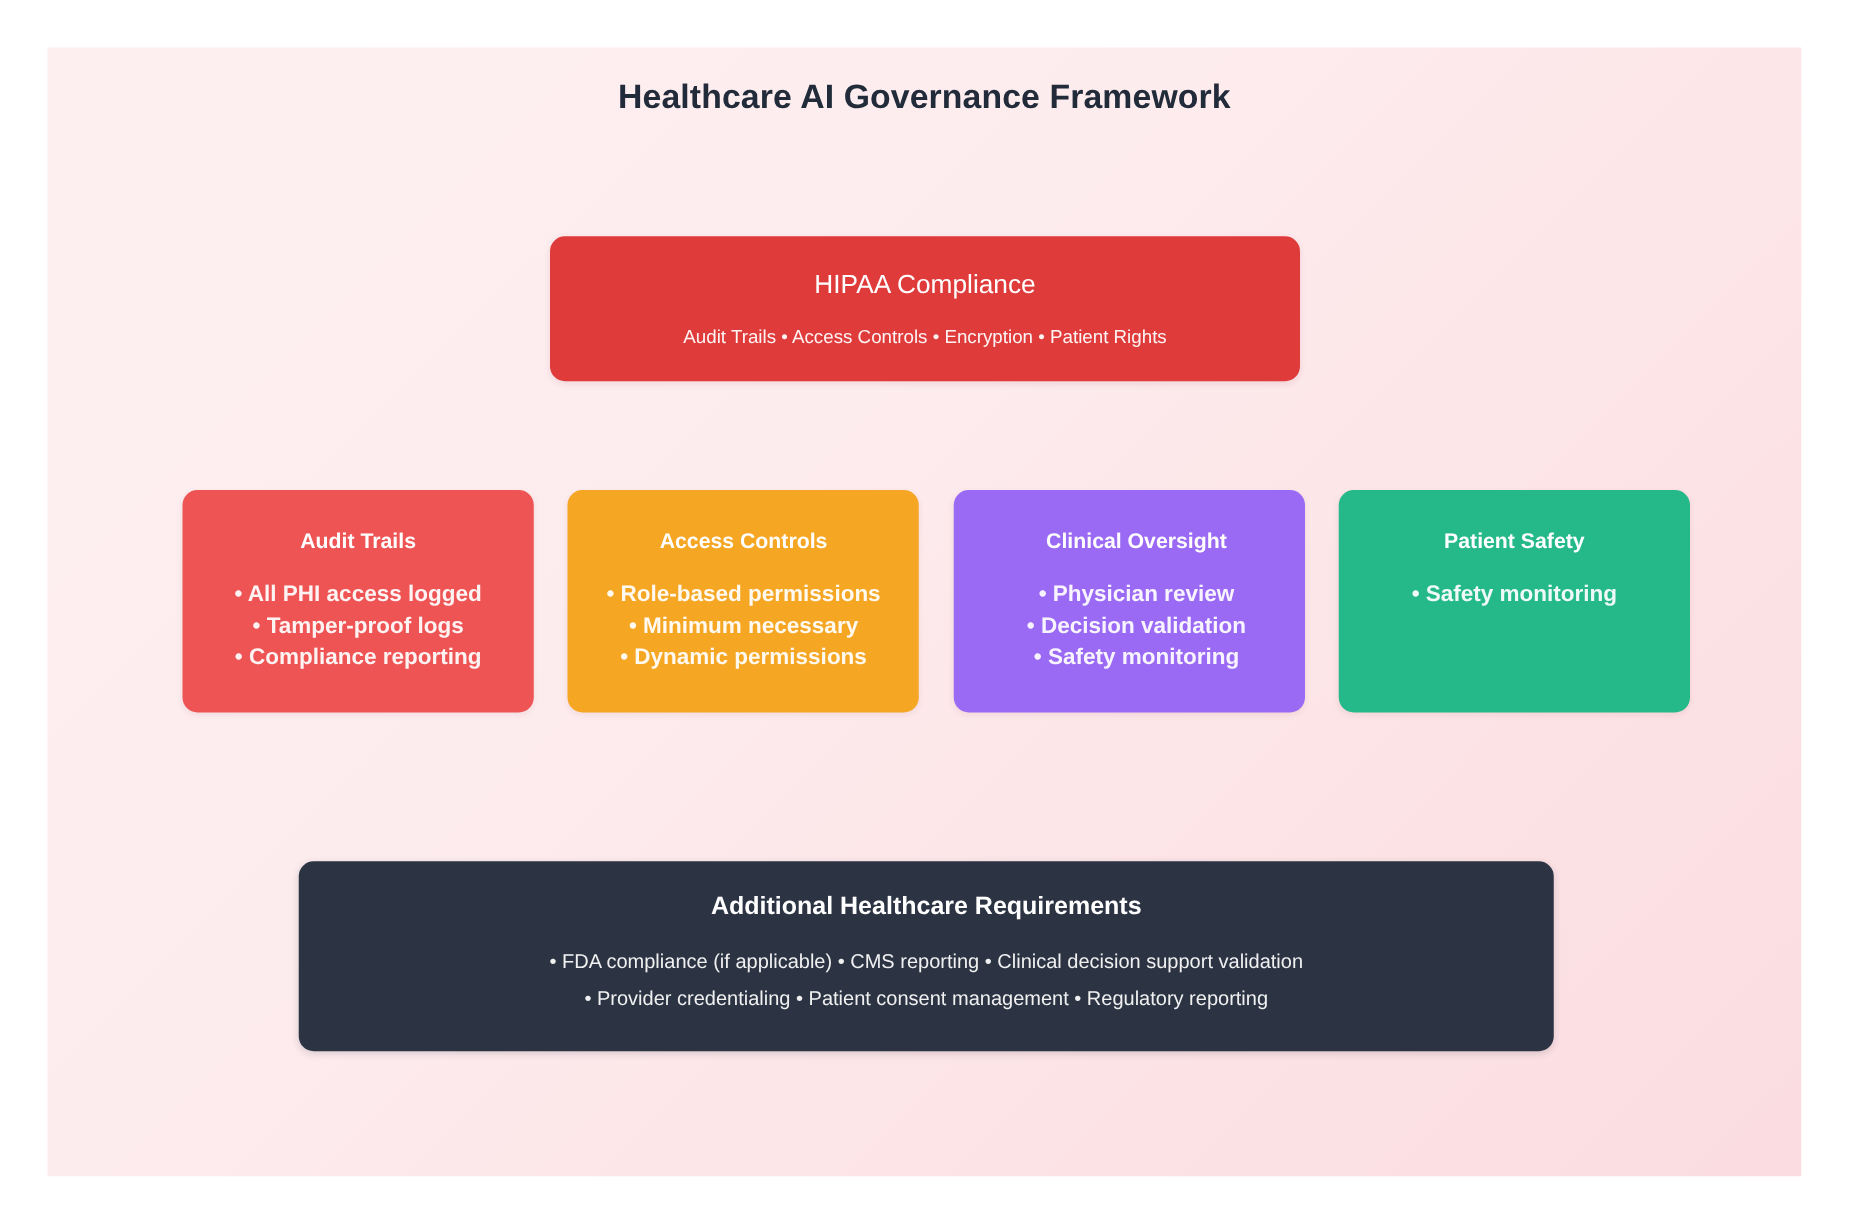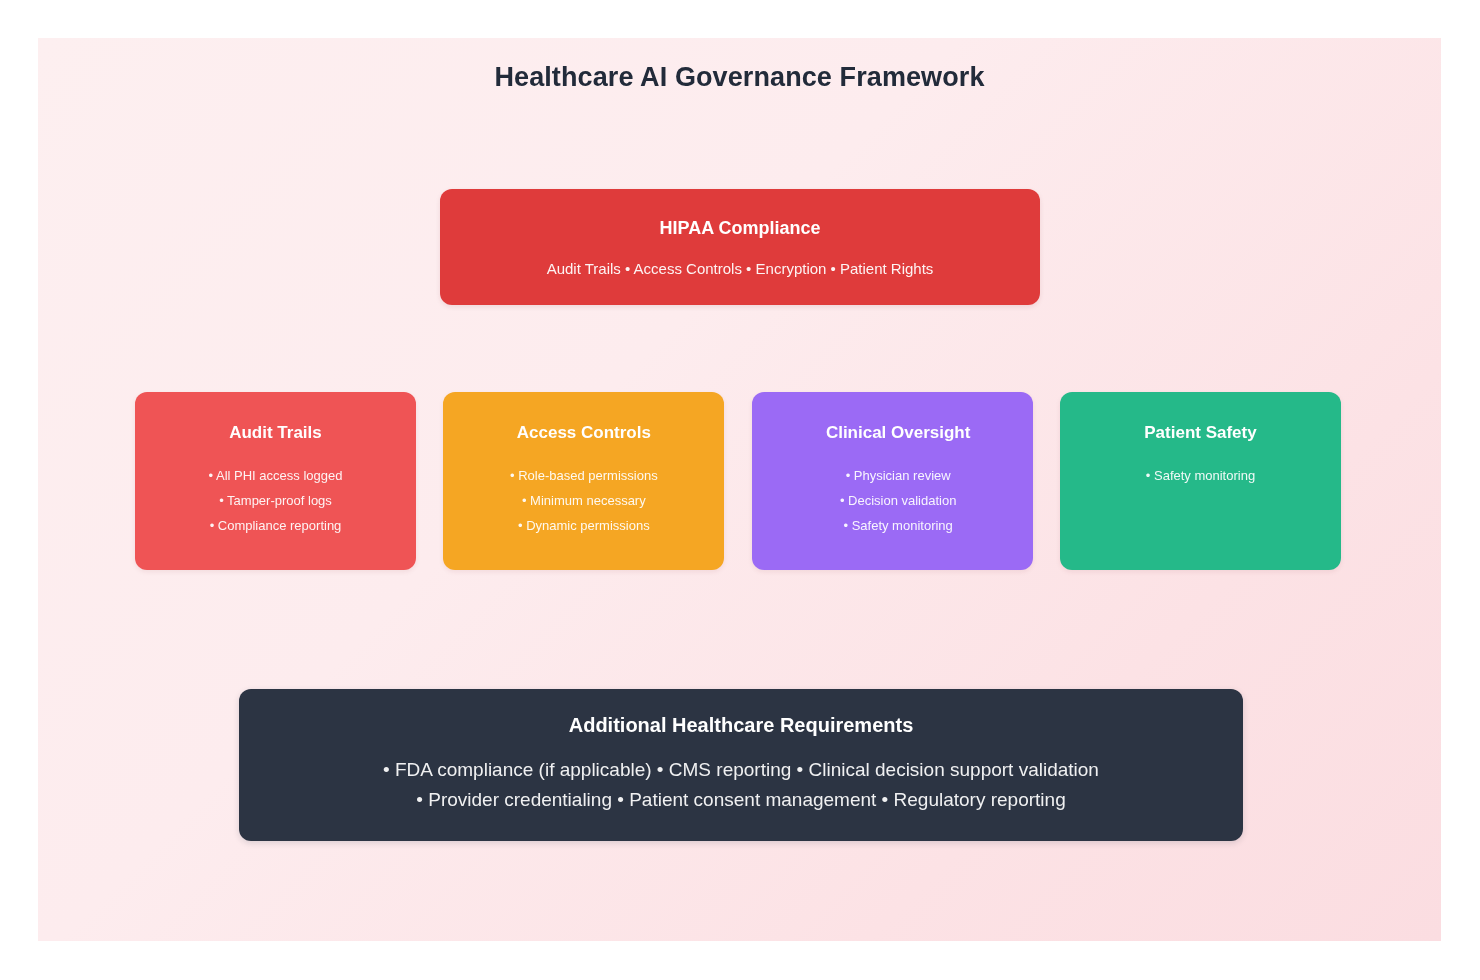--- a/index.html
+++ b/index.html
@@ -47,36 +47,36 @@
     border-radius: 12px;
     box-sizing: border-box;
     display: flex;
     flex-direction: column;
     align-items: center;
     justify-content: center;
     color: #ffffff;
     box-shadow: 0 2px 5px rgba(120,30,40,0.10);
   }
   .top-banner .banner-title {
-    font-size: 18px;
-    font-weight: bold;
+    font-size: 21px;
+    font-weight: normal;
     line-height: 1;
     margin-bottom: 24px;
     color: #ffffff;
   }
   .top-banner .banner-sub {
     font-size: 15px;
     line-height: 1;
     color: rgba(255,255,255,0.94);
   }
 
   
   .pillars {
     position: absolute;
-    left: 97px;
+    left: 108px;
     top: 354px;
     width: 1206px;
     height: 178px;
     display: flex;
     justify-content: space-between;
   }
   .pillar-card {
     width: 281px;
     height: 178px;
     border-radius: 12px;
@@ -87,24 +87,25 @@
     box-shadow: 0 2px 5px rgba(120,30,40,0.08);
   }
   .pillar-card .card-title {
     font-size: 17px;
     font-weight: bold;
     line-height: 1;
     margin-bottom: 22px;
     color: #ffffff;
   }
   .pillar-card .card-item {
-    font-size: 13px;
+    font-size: 18px;
     line-height: 25px;
     color: rgba(255,255,255,0.93);
     white-space: nowrap;
+    font-weight: bold;
   }
 
   
   .bottom-panel {
     position: absolute;
     left: 201px;
     top: 651px;
     width: 1004px;
     height: 152px;
     border-radius: 12px;
@@ -117,21 +118,21 @@
     box-shadow: 0 2px 6px rgba(30,40,60,0.15);
   }
   .bottom-panel .panel-title {
     font-size: 20px;
     font-weight: bold;
     line-height: 1;
     margin-bottom: 20px;
     color: #ffffff;
   }
   .bottom-panel .panel-line {
-    font-size: 19px;
+    font-size: 16px;
     line-height: 30px;
     color: rgba(255,255,255,0.93);
   }
 </style>
 </head>
 <body>
 
 <div id="diagram-panel">
 
   <div class="diagram-title" style="color: rgb(34, 43, 58);">Healthcare AI Governance Framework</div>

